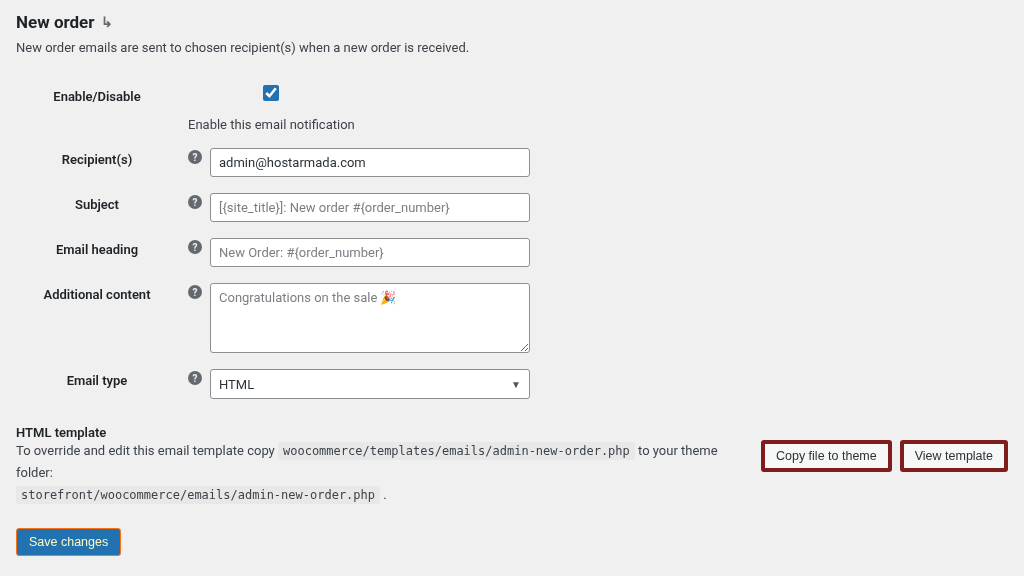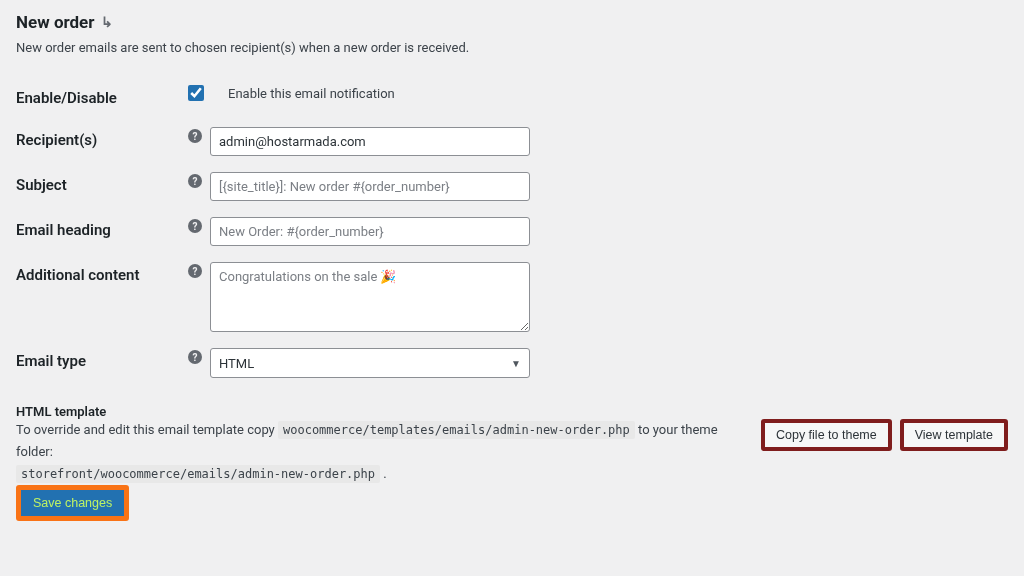--- a/index.html
+++ b/index.html
@@ -28,24 +28,24 @@
   color: #646970;
   transform: scaleX(-1);
 }
 p.desc {
   font-size: 13px;
   color: #3c434a;
   margin-bottom: 22px;
 }
 table.form-table { border-collapse: collapse; }
 table.form-table th {
-  text-align: left;
+  text-align: center;
   vertical-align: top;
   font-weight: 600;
-  font-size: 15px;
+  font-size: 13px;
   color: #1d2327;
   padding: 12px 10px 12px 0;
   width: 172px;
 }
 table.form-table td {
   padding: 8px 0;
   vertical-align: top;
 }
 .help-icon {
   display: inline-flex;
@@ -75,21 +75,21 @@
 }
 input[type="text"]::placeholder, textarea::placeholder { color: #7b7f85; }
 textarea { height: 70px; resize: both; }
 .select-box {
   display: flex;
   align-items: center;
   justify-content: space-between;
   height: 30px;
 }
 .select-box .caret { color: #50575e; font-size: 10px; }
-label.checkbox-label { display: inline-flex; align-items: center; gap: 24px; font-size: 13px; color: #3c434a; }
+label.checkbox-label { display: inline-flex; align-items: center; gap: 16px; font-size: 13px; color: #3c434a; flex-direction: column; }
 input[type="checkbox"] {
   width: 16px; height: 16px;
   accent-color: #2271b1;
 }
 h3.section-sub {
   font-size: 13px;
   font-weight: 600;
   color: #1d2327;
   margin-top: 18px;
 }
@@ -113,26 +113,27 @@
   background: #f6f7f7;
   border: 4px solid #7f1d1d;
   color: #2c3338;
   font-size: 12.5px;
   padding: 5px 11px;
   border-radius: 3px;
   cursor: pointer;
 }
 .button-primary {
   background: #2271b1;
-  border: 5px solid #f97316;
-  color: #bef264;
+  border: 1px solid #f97316;
+  color: #fef9c3;
   font-size: 12.5px;
   padding: 6px 12px;
   border-radius: 3px;
   cursor: pointer;
+  margin-top: 22px;
 }
 </style>
 </head>
 <body>
 
 
 
 <h2 class="title">
   <span>New order</span>
   <span class="back-icon">↲</span>

